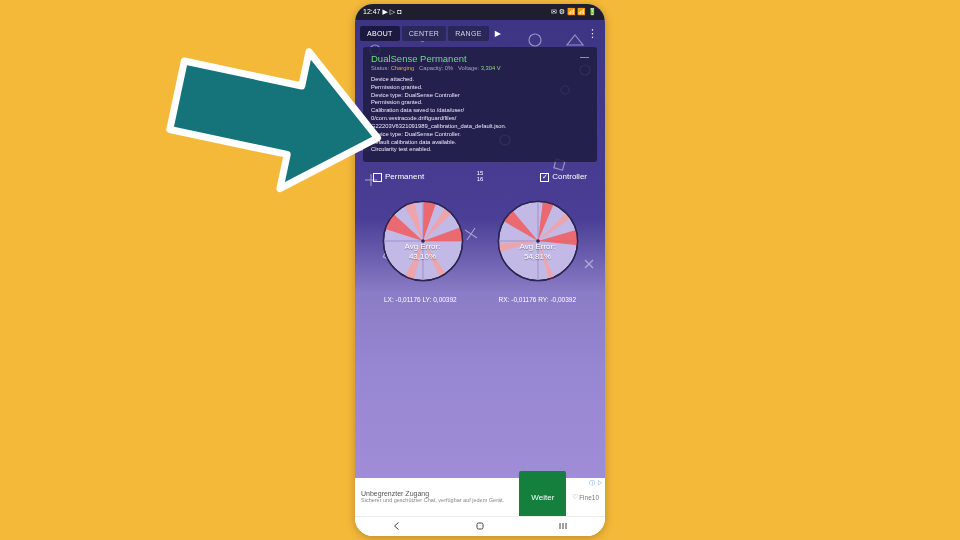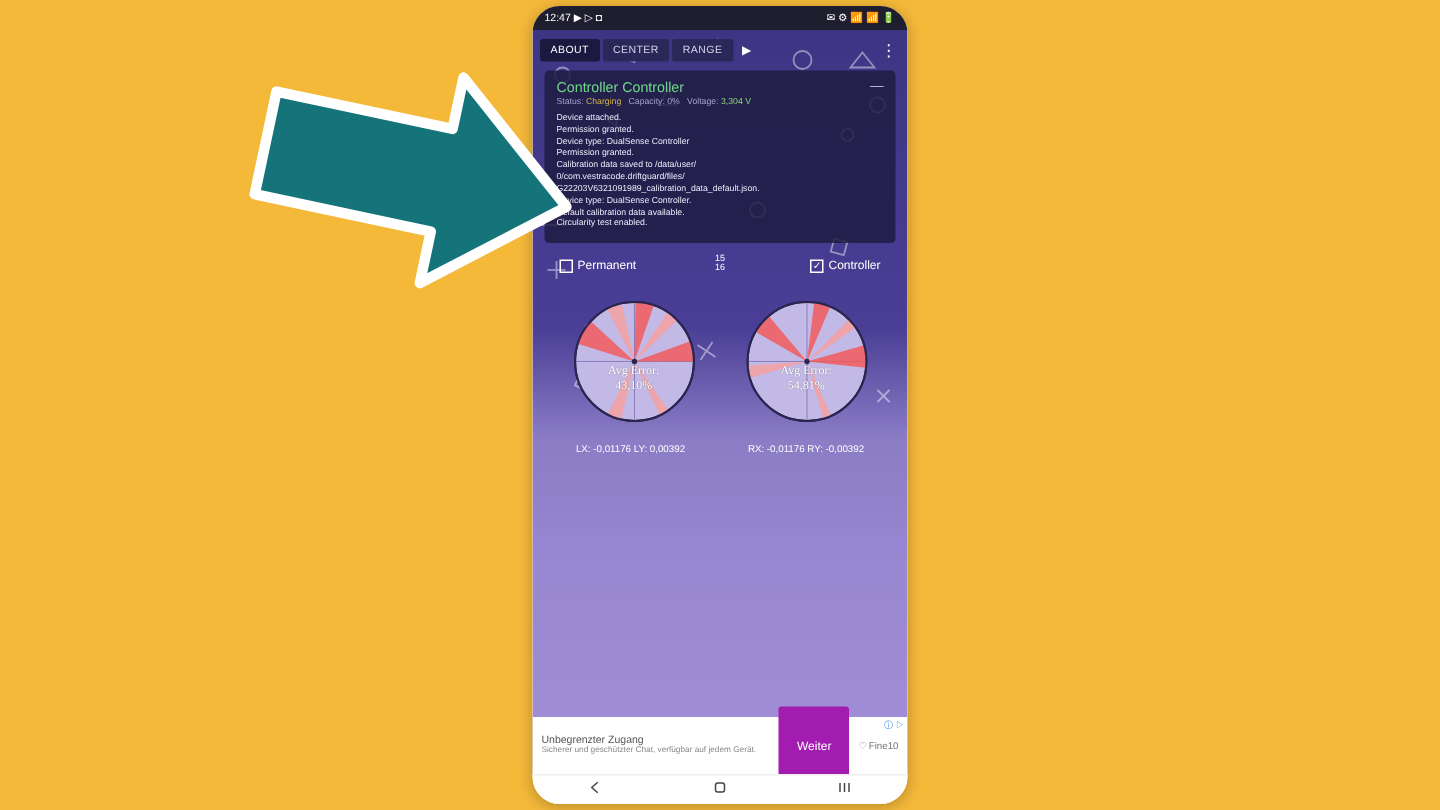--- a/index.html
+++ b/index.html
@@ -150,21 +150,20 @@
   .circles {
     display: flex;
     justify-content: space-around;
     padding: 8px 10px 4px;
     position: relative;
     z-index: 2;
   }
   .circ {
     width: 90px; height: 90px;
     position: relative;
-    font-family: Liberation Serif, serif;
   }
   .circ svg { width: 100%; height: 100%; }
   .circ-label {
     position: absolute;
     left: 0; right: 0;
     top: 52%;
     text-align: center;
     color: #fff;
     font-size: 8px;
     font-weight: 500;
@@ -189,21 +188,21 @@
     display: flex;
     align-items: center;
     padding: 0 6px;
     gap: 6px;
     z-index: 2;
   }
   .ad-txt { flex: 1; }
   .ad-txt .t1 { font-size: 7px; color: #555; font-weight: 500; }
   .ad-txt .t2 { font-size: 5.5px; color: #888; line-height: 1.1; }
   .ad-btn {
-    background: #a21caf;
+    background: #15803d;
     color: #fff;
     font-size: 8px;
     padding: 22px 12px;
     border-radius: 2px;
   }
   .ad-right { font-size: 6.5px; color: #777; display: flex; align-items: center; gap: 1px; }
   .ad-info {
     position: absolute;
     right: 2px; top: 1px;
     font-size: 6px;
@@ -259,21 +258,21 @@
     <div class="tabbar">
       <div class="tab sel">ABOUT</div>
       <div class="tab">CENTER</div>
       <div class="tab">RANGE</div>
       <div class="tabplay">▶</div>
       <div class="tabmore">⋮</div>
     </div>
 
     <div class="panel">
       <div class="panel-min">—</div>
-      <div class="panel-title">Controller Controller</div>
+      <div class="panel-title">DualSense Permanent</div>
       <div class="panel-status">
         <span>Status:</span> <b class="ch">Charging</b>&nbsp;&nbsp;
         <span>Capacity:</span> <span>0%</span>&nbsp;&nbsp;
         <span>Voltage:</span> <b class="vo">3,304 V</b>
       </div>
       <div class="log" id="log">Device attached.<br>Permission granted.<br>Device type: DualSense Controller<br>Permission granted.<br>Calibration data saved to /data/user/<br>0/com.vestracode.driftguard/files/<br>G22203V6321091989_calibration_data_default.json.<br>Device type: DualSense Controller.<br>Default calibration data available.<br>Circularity test enabled.</div>
     </div>
 
     <div class="checks">
       <div class="counter">

